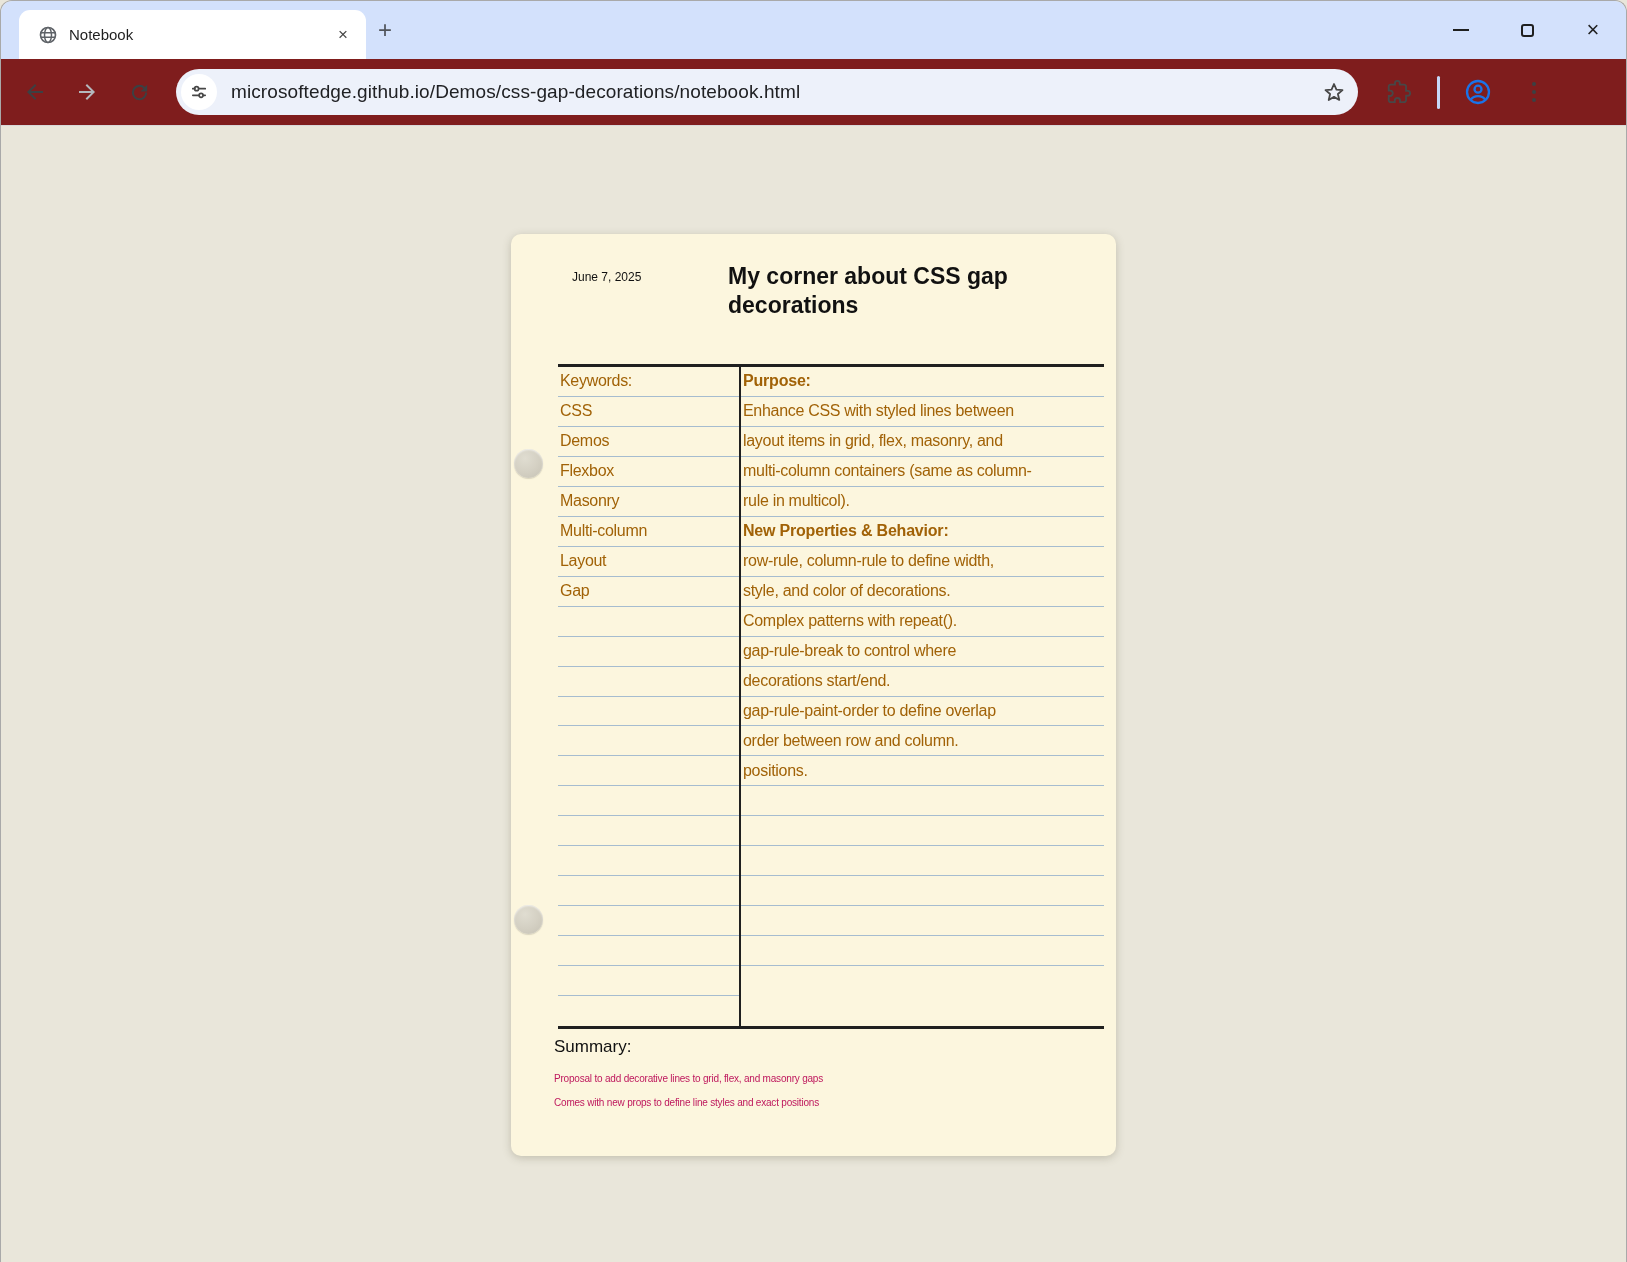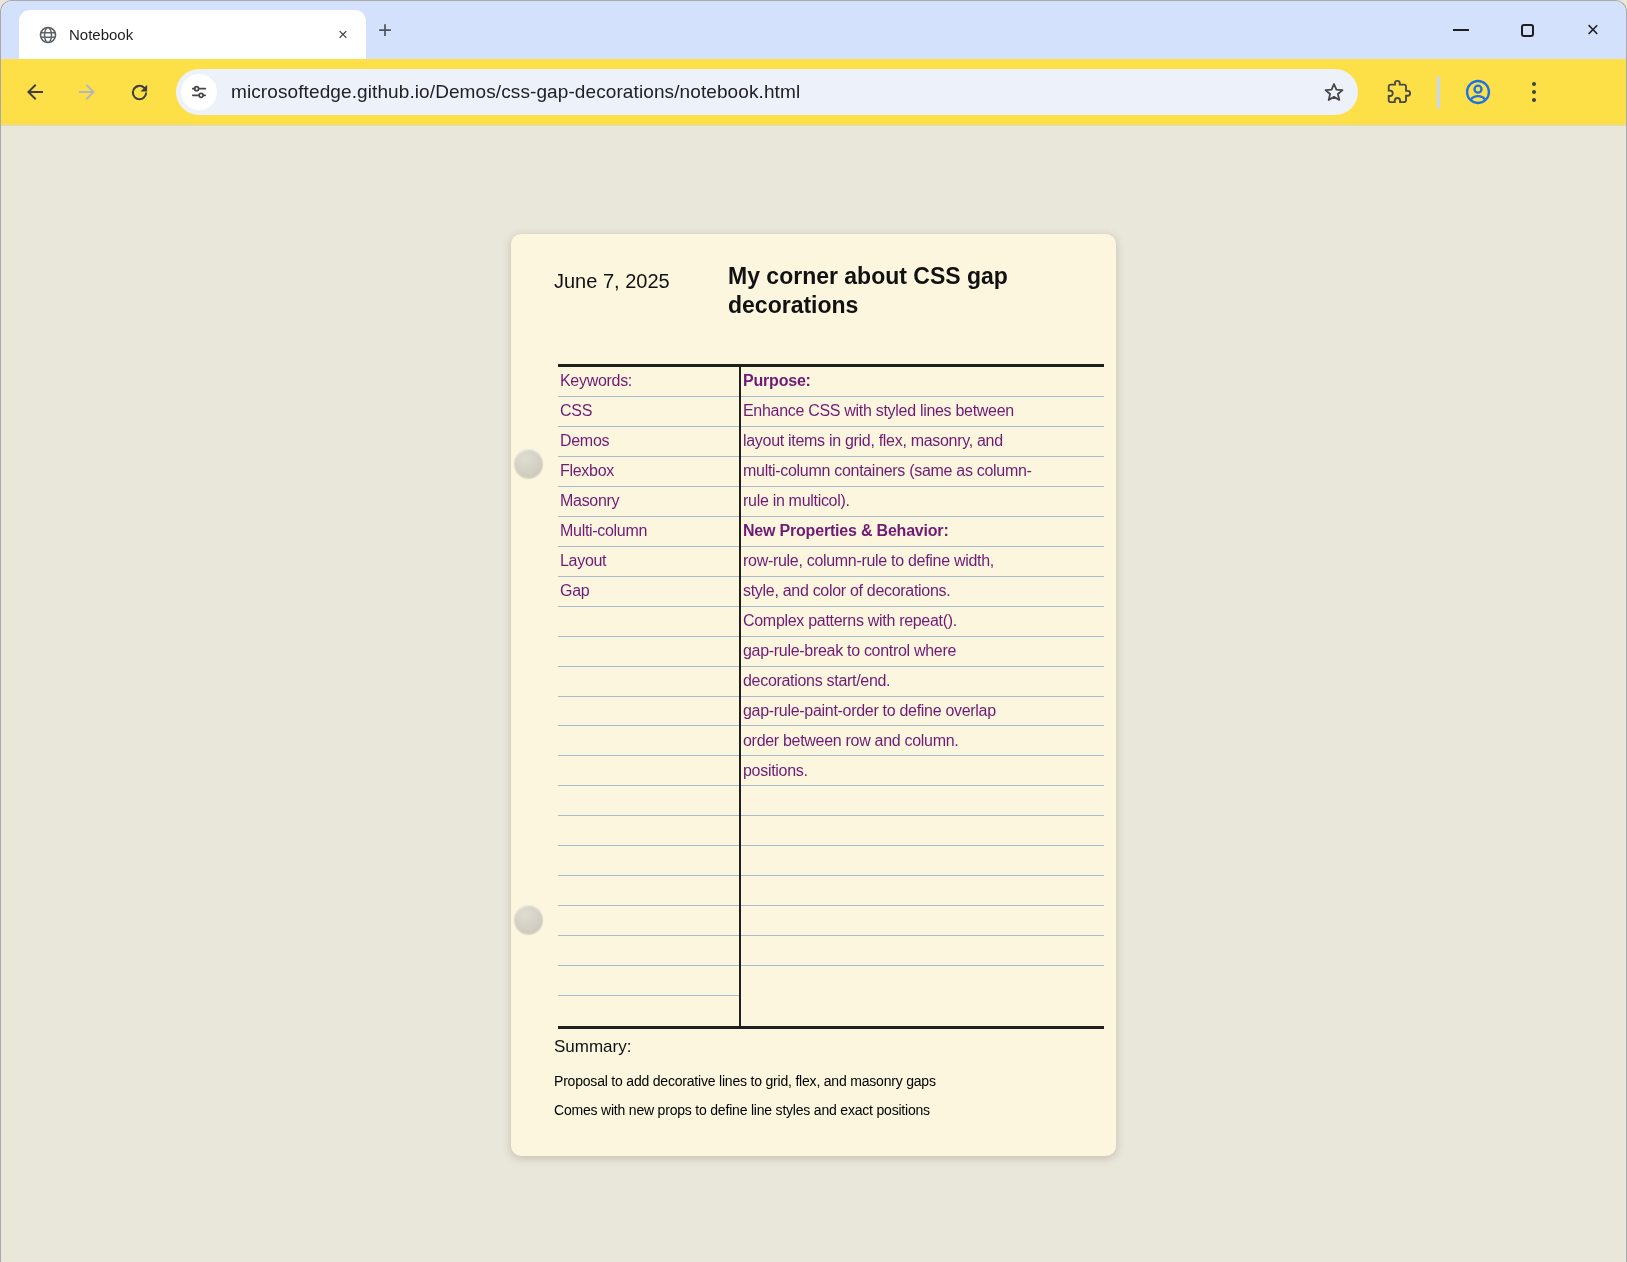--- a/index.html
+++ b/index.html
@@ -15,58 +15,58 @@
   .tab-title { margin-left: 11px; font-size: 15px; color: #1f1f1f; flex: 1 1 auto; white-space: nowrap; overflow: hidden; }
   .tab-close { width: 22px; height: 22px; border-radius: 50%; display: flex; align-items: center; justify-content: center; font-size: 17px; color: #474747; cursor: default; }
   .newtab-btn { position: absolute; left: 370px; top: 15px; width: 28px; height: 28px; display: flex; align-items: center; justify-content: center; font-size: 24px; font-weight: 300; color: #50545a; }
   .win-controls { position: absolute; right: 0; top: 0; height: 58px; display: flex; align-items: center; }
   .win-btn { width: 66px; height: 58px; display: flex; align-items: center; justify-content: center; }
   .glyph-min { width: 16px; height: 2px; background: #1f1f1f; }
   .glyph-max { width: 13px; height: 13px; border: 2px solid #1f1f1f; border-radius: 3px; }
   .glyph-close { font-size: 22px; color: #1f1f1f; line-height: 1; font-weight: 300; }
 
   
-  .toolbar { position: relative; height: 67px; background: #fde047; border-bottom: 1px solid #d8d8d8; display: flex; align-items: center; }
+  .toolbar { position: relative; height: 67px; background: #7f1d1d; border-bottom: 1px solid #d8d8d8; display: flex; align-items: center; }
   .nav-btn { width: 40px; height: 40px; display: flex; align-items: center; justify-content: center; flex: 0 0 auto; }
   .nav-back { margin-left: 14px; }
   .nav-fwd  { margin-left: 12px; }
   .nav-reload { margin-left: 12px; }
   .omnibox { margin-left: 17px; width: 1182px; height: 46px; background: #edf1fa; border-radius: 23px; display: flex; align-items: center; position: relative; flex: 0 0 auto; }
   .site-chip { margin-left: 5px; width: 36px; height: 36px; background: #ffffff; border-radius: 50%; display: flex; align-items: center; justify-content: center; flex: 0 0 auto; }
   .url-text { margin-left: 14px; font-size: 19px; color: #202124; white-space: nowrap; letter-spacing: 0.1px; }
   .star-btn { position: absolute; right: 12px; top: 11px; width: 24px; height: 24px; }
   .puzzle-btn { margin-left: 28px; width: 26px; height: 26px; }
   .tb-divider { margin-left: 25px; width: 3px; height: 33px; background: #c6d8f8; border-radius: 2px; }
   .avatar-btn { margin-left: 24px; width: 28px; height: 28px; }
   .kebab-btn { margin-left: 29px; width: 26px; height: 26px; display: flex; flex-direction: column; align-items: center; justify-content: center; gap: 4px; }
   .kebab-btn i { width: 4px; height: 4px; border-radius: 50%; background: #3c4043; }
 
   
   .page { height: 1136px; background: #e9e6da; overflow: hidden; }
   .card { position: relative; width: 605px; height: 922px; margin: 108px auto 0 auto; background: #fcf6de; border-radius: 10px; box-shadow: 0 2px 8px rgba(90,85,60,0.28); }
 
-  .note-date { position: absolute; left: 43px; top: 36px; font-size: 20px; color: #111111; }
+  .note-date { position: absolute; left: 61px; top: 36px; font-size: 12px; color: #111111; }
   .note-title { position: absolute; left: 217px; top: 28px; width: 345px; font-size: 23px; font-weight: bold; color: #111111; line-height: 1.28; }
 
   .note-table { position: absolute; left: 47px; top: 130px; width: 546px; height: 665px; border-top: 3px solid #1f1f1f; border-bottom: 3px solid #1f1f1f; display: flex; }
   .col { display: grid; grid-template-rows: repeat(22, minmax(29px, 1fr)); height: 659px; }
   .col-left { width: 183px; border-right: 2px solid #1f1f1f; }
   .col-right { flex: 1 1 auto; }
-  .trow { border-bottom: 1px solid #a6bccf; display: flex; align-items: center; font-size: 16px; letter-spacing: -0.3px; color: #701a75; padding-left: 2px; white-space: nowrap; overflow: visible; }
+  .trow { border-bottom: 1px solid #a6bccf; display: flex; align-items: center; font-size: 16px; letter-spacing: -0.3px; color: #a16207; padding-left: 2px; white-space: nowrap; overflow: visible; }
   .col-right .trow { }
   .col .trow:last-child { border-bottom: none; }
   .trow.bold { font-weight: bold; letter-spacing: -0.2px; }
 
   .punch { position: absolute; left: 3px; width: 29px; height: 29px; border-radius: 50%; background: radial-gradient(circle at 38% 32%, #e0ddd1 0%, #d3cfc2 55%, #c5c1b3 100%); box-shadow: inset 0 1px 2px rgba(255,255,255,0.7), 0 1px 1px rgba(120,115,95,0.25); }
   .punch-1 { top: 215px; }
   .punch-2 { top: 671px; }
 
   .summary { position: absolute; left: 43px; top: 803px; width: 540px; }
   .summary-label { font-size: 17px; color: #111111; margin-bottom: 16px; }
-  .summary-line { font-size: 14px; letter-spacing: -0.2px; color: #000000; margin-bottom: 13px; white-space: nowrap; }
+  .summary-line { font-size: 10px; letter-spacing: -0.2px; color: #be185d; margin-bottom: 13px; white-space: nowrap; }
 </style>
 </head>
 <body>
 
 <div class="window">
 
   <div class="tabstrip">
     <div class="tab">
       <svg class="tab-favicon" viewBox="0 0 24 24">
         <circle cx="12" cy="12" r="9" fill="none" stroke="#5f6368" stroke-width="2"></circle>

